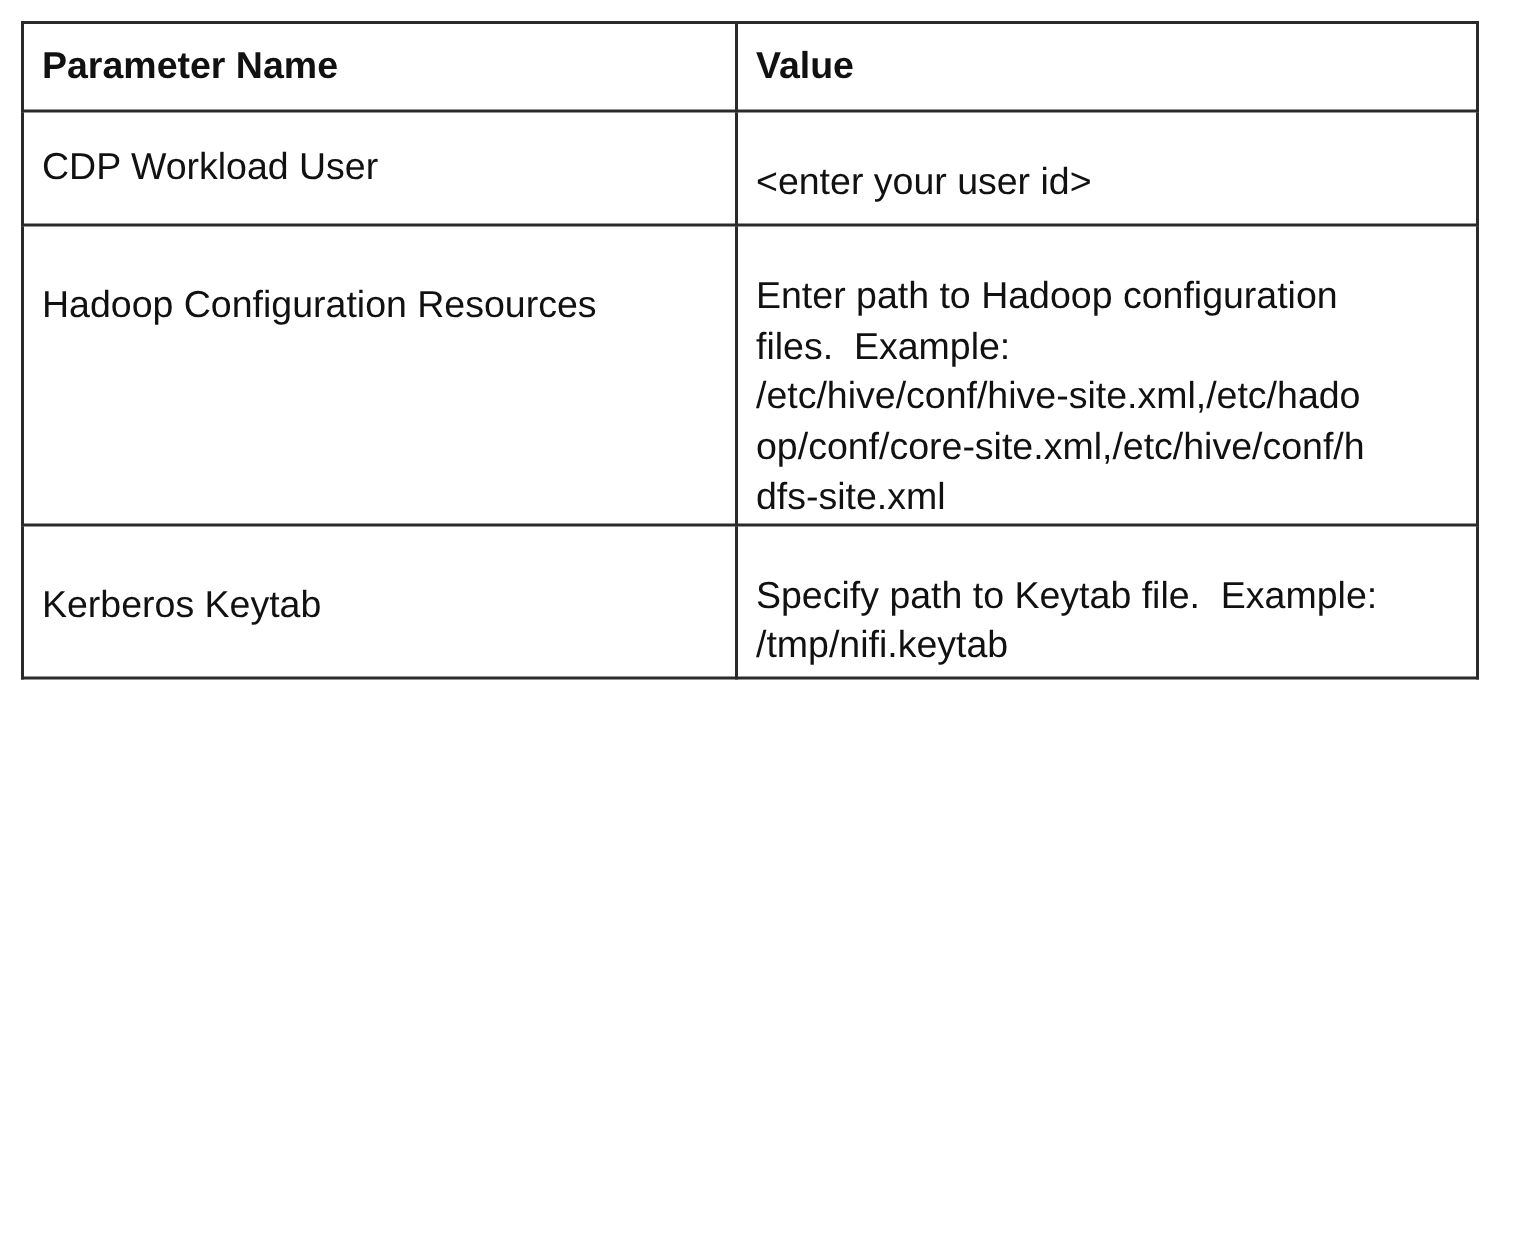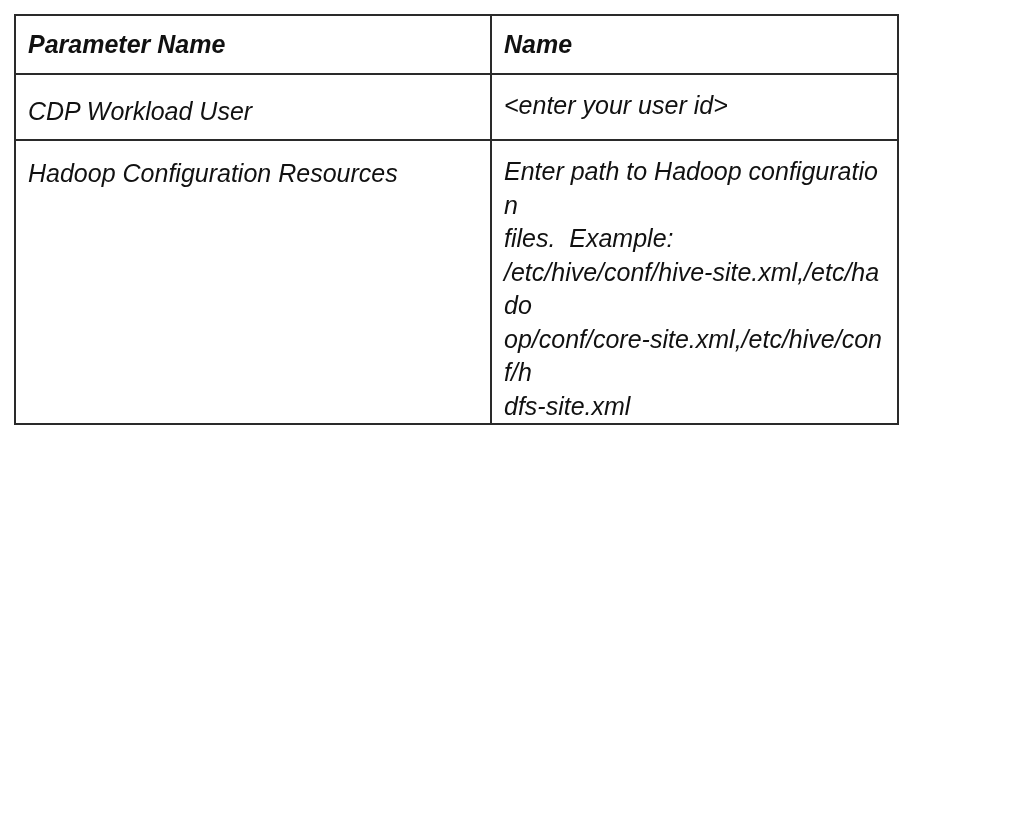--- a/index.html
+++ b/index.html
@@ -1,25 +1,25 @@
 <!DOCTYPE html>
 <html><head>
 <meta charset="utf-8">
 <style>
   html, body { margin:0; padding:0; background:#ffffff; }
   body { width:1024px; height:830px; position:relative; overflow:hidden;
          font-family:"Liberation Sans", sans-serif; color:#111; }
-  table { position:absolute; left:14px; top:14px; width:885px;
-          border-collapse:collapse; table-layout:fixed;font-style:italic; }
+  table { position:absolute; left:14px; top:14px; width:972px;
+          border-collapse:collapse; table-layout:fixed; }
   td, th { border:2px solid #2a2a2a; vertical-align:top; text-align:left;
            font-size:25px; line-height:33.5px; padding:0 12px; }
   th { font-weight:bold; height:57px; vertical-align:middle; padding-top:0; }
   col.c1 { width:476px; }
-  td.name { padding-top:16px; }
-  td.val { padding-top:14px; }
+  td.name { padding-top:36px; }
+  td.val { padding-top:30px; }
   tr.r1 td { height:44px; }
   tr.r2 td { height:44px; }
   tr.r3 td { height:156px; }
   tr.r4 td { height:64px; }
   tr.r5 td { height:124px; }
   tr.r6 td { height:124px; }
   td.name.short { padding-top:20px;margin-top:23px; }
   td.val .txt { white-space:pre-wrap; word-break:break-all; }
   .kafka-cell { position:relative; }
   .dropdown { position:absolute; right:4px; top:6px; width:20px; height:18px;
@@ -32,28 +32,33 @@
 <body>
 
 <table>
   <colgroup>
       <col class="c1">
       <col class="c2">
     </colgroup>
   <tbody>
       <tr>
     <th>Parameter Name</th>
-    <th>Name</th>
+    <th>Value</th>
   </tr>
   <tr class="r1">
     <td class="name short">CDP Workload User</td>
     <td class="val"><span class="txt">&lt;enter your user id&gt;</span></td>
   </tr>
   <tr class="r3">
     <td class="name">Hadoop Configuration Resources</td>
     <td class="val"><span class="txt">Enter path to Hadoop configuration
 files.  Example:
 /etc/hive/conf/hive-site.xml,/etc/hado
 op/conf/core-site.xml,/etc/hive/conf/h
 dfs-site.xml</span></td>
   </tr>
+  <tr class="r4">
+    <td class="name">Kerberos Keytab</td>
+    <td class="val"><span class="txt">Specify path to Keytab file.  Example:
+/tmp/nifi.keytab</span></td>
+  </tr>
 </tbody>
   </table>
 
 </body></html>

